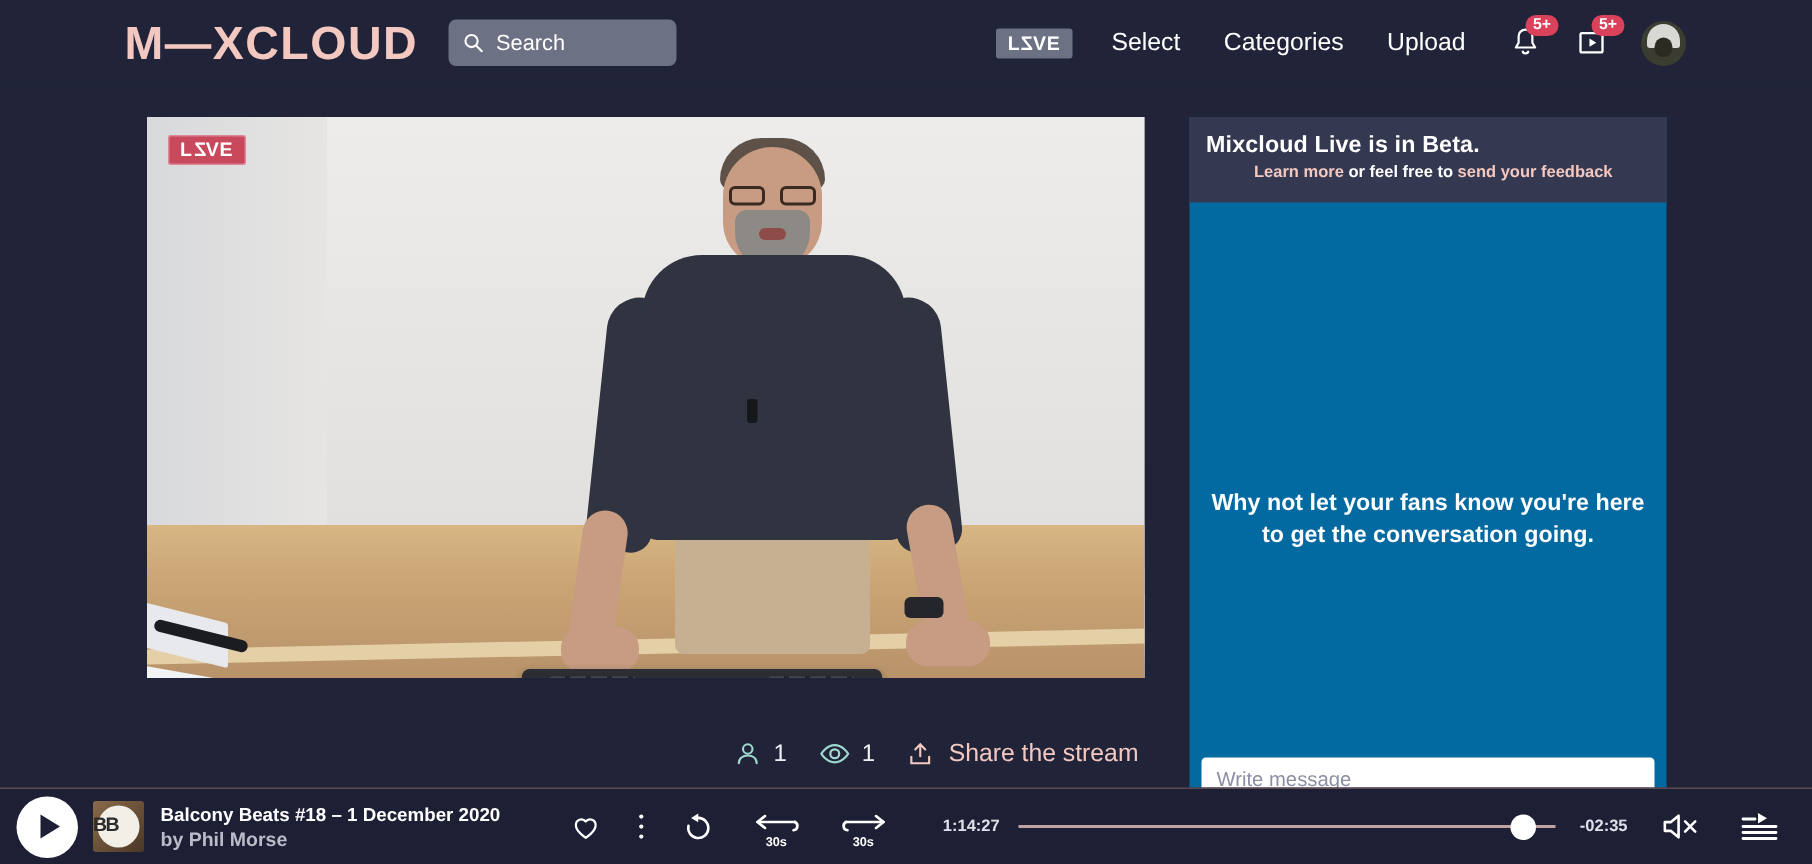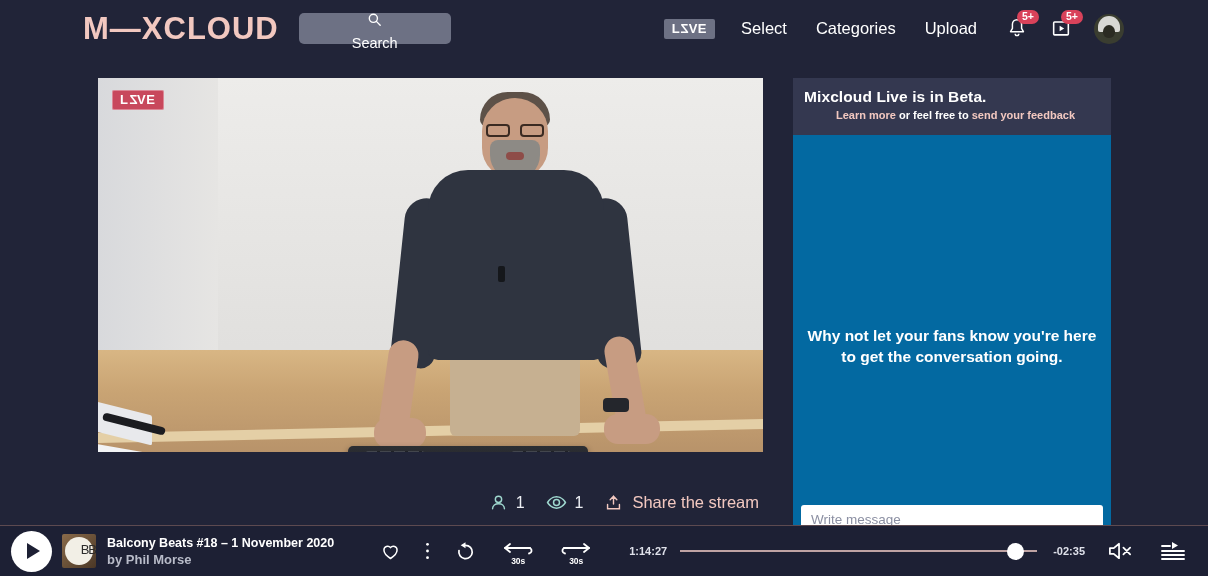--- a/index.html
+++ b/index.html
@@ -18,21 +18,21 @@
   }
   .logo {
     margin-left: 83px;
     color: #f2c8c0; font-size: 31px; font-weight: bold;
     letter-spacing: 1px; line-height: 1;
     font-family: "Liberation Sans", sans-serif;
   }
   .search-box {
     margin-left: 20px; width: 152px; height: 31px;
     background: #6d7184; border-radius: 5px;
-    display: flex; align-items: center; padding: 0 10px; gap: 9px; flex-direction: column;
+    display: flex; align-items: center; padding: 0 10px; gap: 9px;
   }
   .search-icon { width: 13px; height: 13px; flex: 0 0 auto; }
   .search-icon svg { display: block; }
   .search-ph { color: #ffffff; font-size: 14.5px; }
 
   .nav-right {
     margin-left: auto; margin-right: 84px;
     display: flex; align-items: center;
   }
   .live-chip {
@@ -195,22 +195,22 @@
     border-top:8px solid transparent;border-bottom:8px solid transparent;
     margin-left:4px;
   }
   .thumb {
     margin-left:10px; width:34px; height:34px; flex:0 0 auto; border-radius:2px;
     background: linear-gradient(135deg,#8a6b4a,#4a3726);
     position:relative; overflow:hidden;
   }
   .thumb .circ { position:absolute; left:3px; top:3px; width:28px; height:28px;
      border-radius:50%; background:#f2efe6; }
-  .thumb .bb { position:absolute; left:0; right:0; top:8px; text-align:right;
-     color:#2c2c2c; font-size:13px; font-weight:normal; letter-spacing:-1px;}
+  .thumb .bb { position:absolute; left:0; right:0; top:8px; text-align:left;
+     color:#2c2c2c; font-size:13px; font-weight:bold; letter-spacing:-1px;}
   .track { margin-left:11px; flex:0 0 auto; }
   .track .t1 { color:#ffffff; font-size:12.5px; font-weight:bold; }
   .track .t2 { color:#b9bcc9; font-size:13px; font-weight:bold; margin-top:2px; }
   .p-icons { display:flex; align-items:center; margin-left:22px; }
   .p-icons > div { margin-right:24px; }
   .p-icons svg { display:block; }
   .skip { position:relative; width:34px; }
   .skip .lbl { position:absolute; left:0; right:0; top:13px; text-align:center;
      color:#ffffff; font-size:8.5px; font-weight:bold; }
   .time { color:#dfe1ea; font-size:11px; font-weight:bold; margin-left:12px; white-space:nowrap; }
@@ -364,21 +364,21 @@
     <div class="play-btn">
       <div class="tri"></div>
     </div>
 
     <div class="thumb">
       <div class="circ"></div>
       <div class="bb">BB</div>
     </div>
 
     <div class="track">
-      <div class="t1">Balcony Beats #18 – 1 November 2020</div>
+      <div class="t1">Balcony Beats #18 – 1 December 2020</div>
       <div class="t2">by Phil Morse</div>
     </div>
 
     <div class="p-icons">
       <div style="margin-left:24px">
         <svg width="21" height="21" viewBox="0 0 24 24">
             <path d="M12 20s-7.5-4.7-7.5-9.6A4.2 4.2 0 0 1 12 7.6a4.2 4.2 0 0 1 7.5 2.8C19.5 15.3 12 20 12 20z" fill="none" stroke="#fff" stroke-width="1.7" stroke-linejoin="round"></path>
           </svg>
       </div>
       <div>

